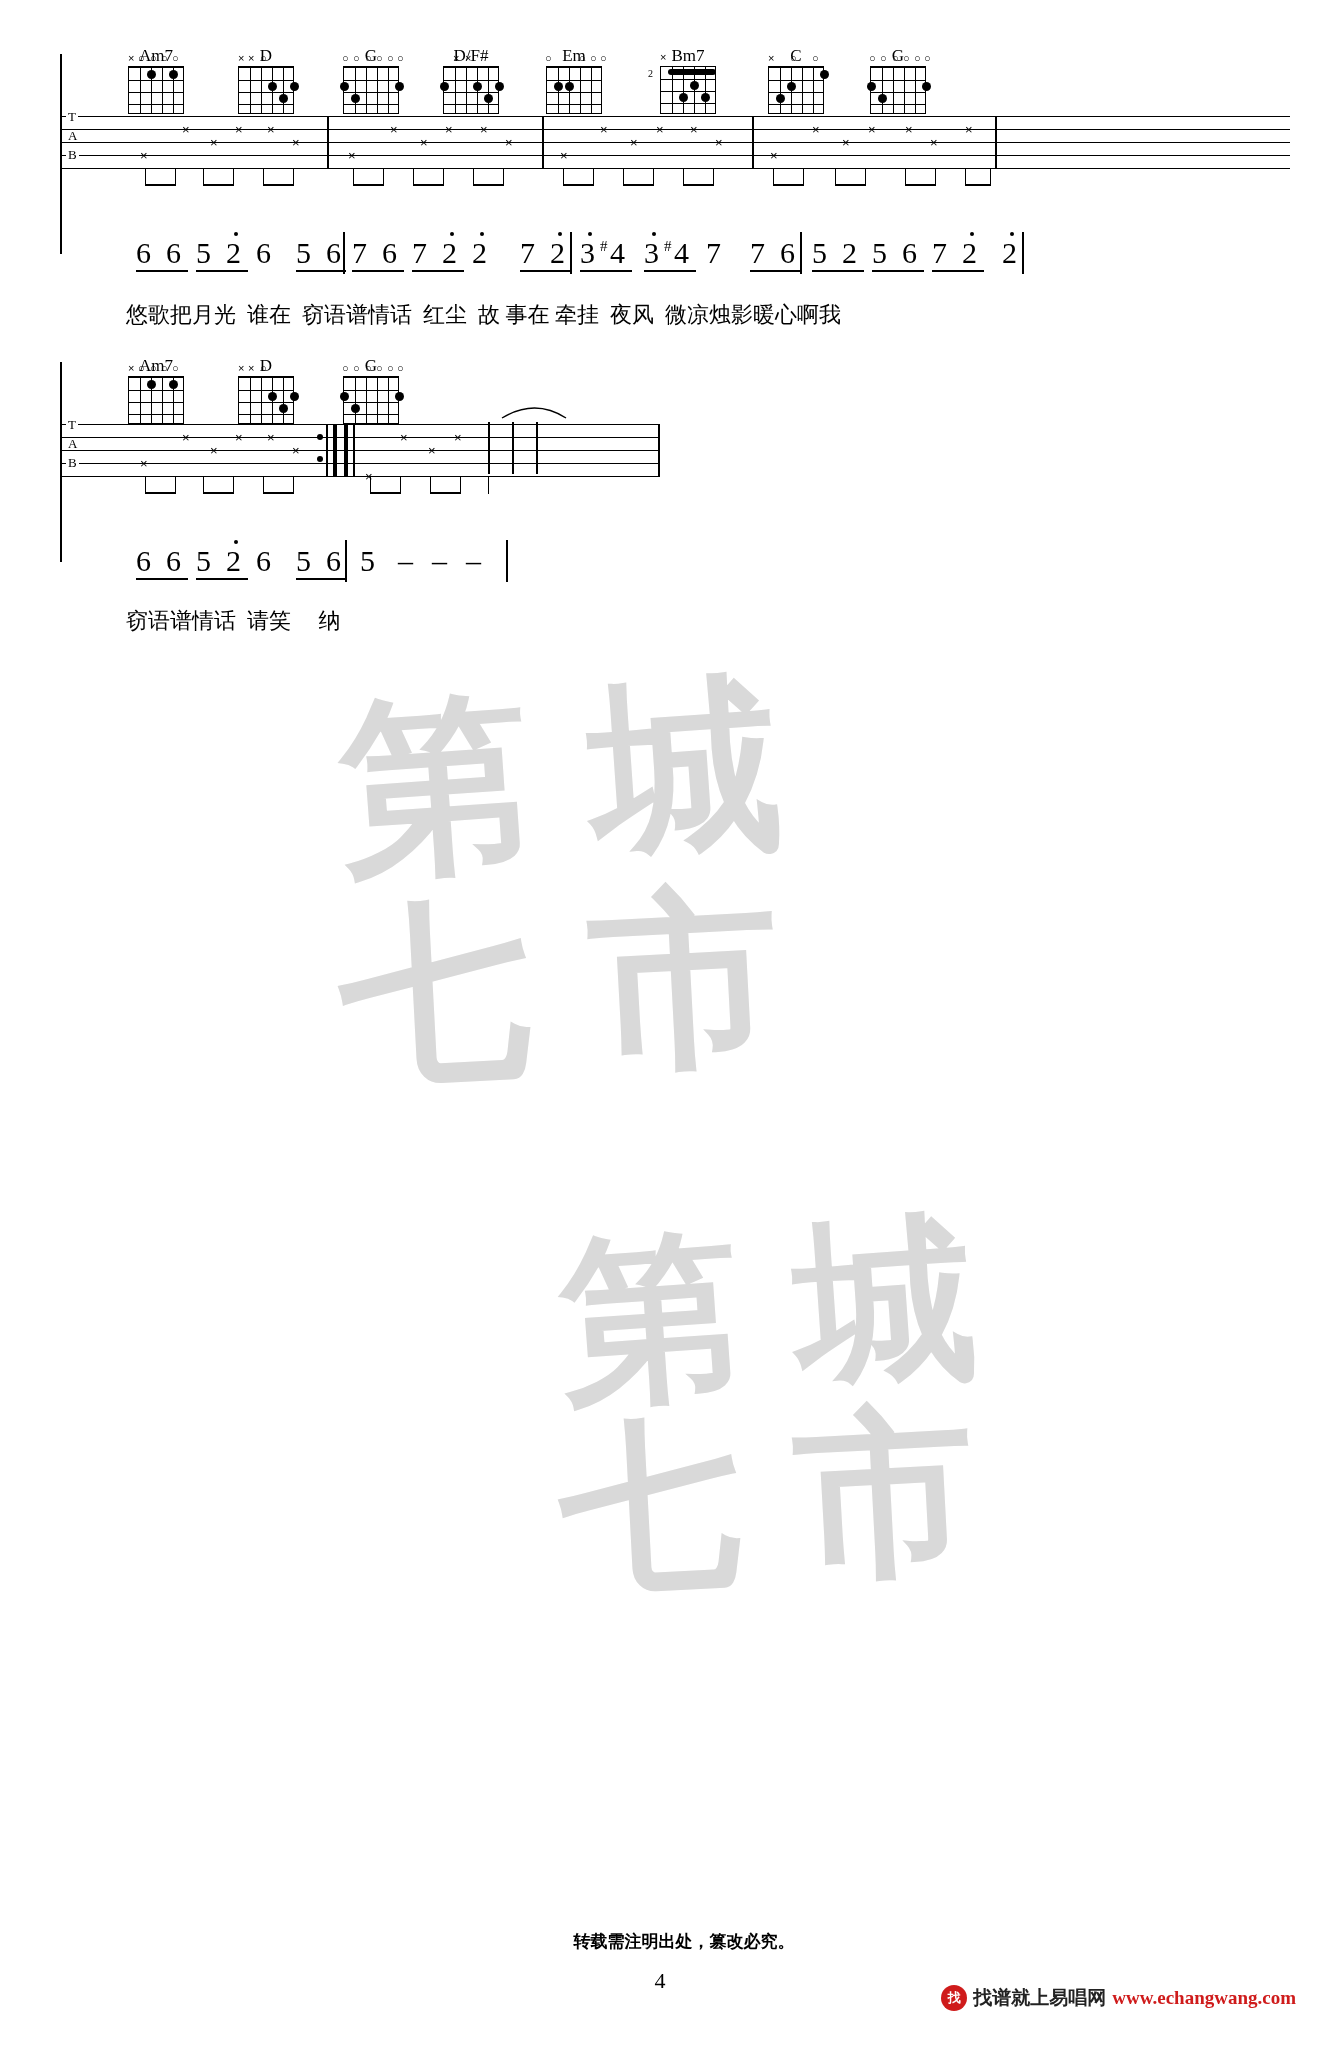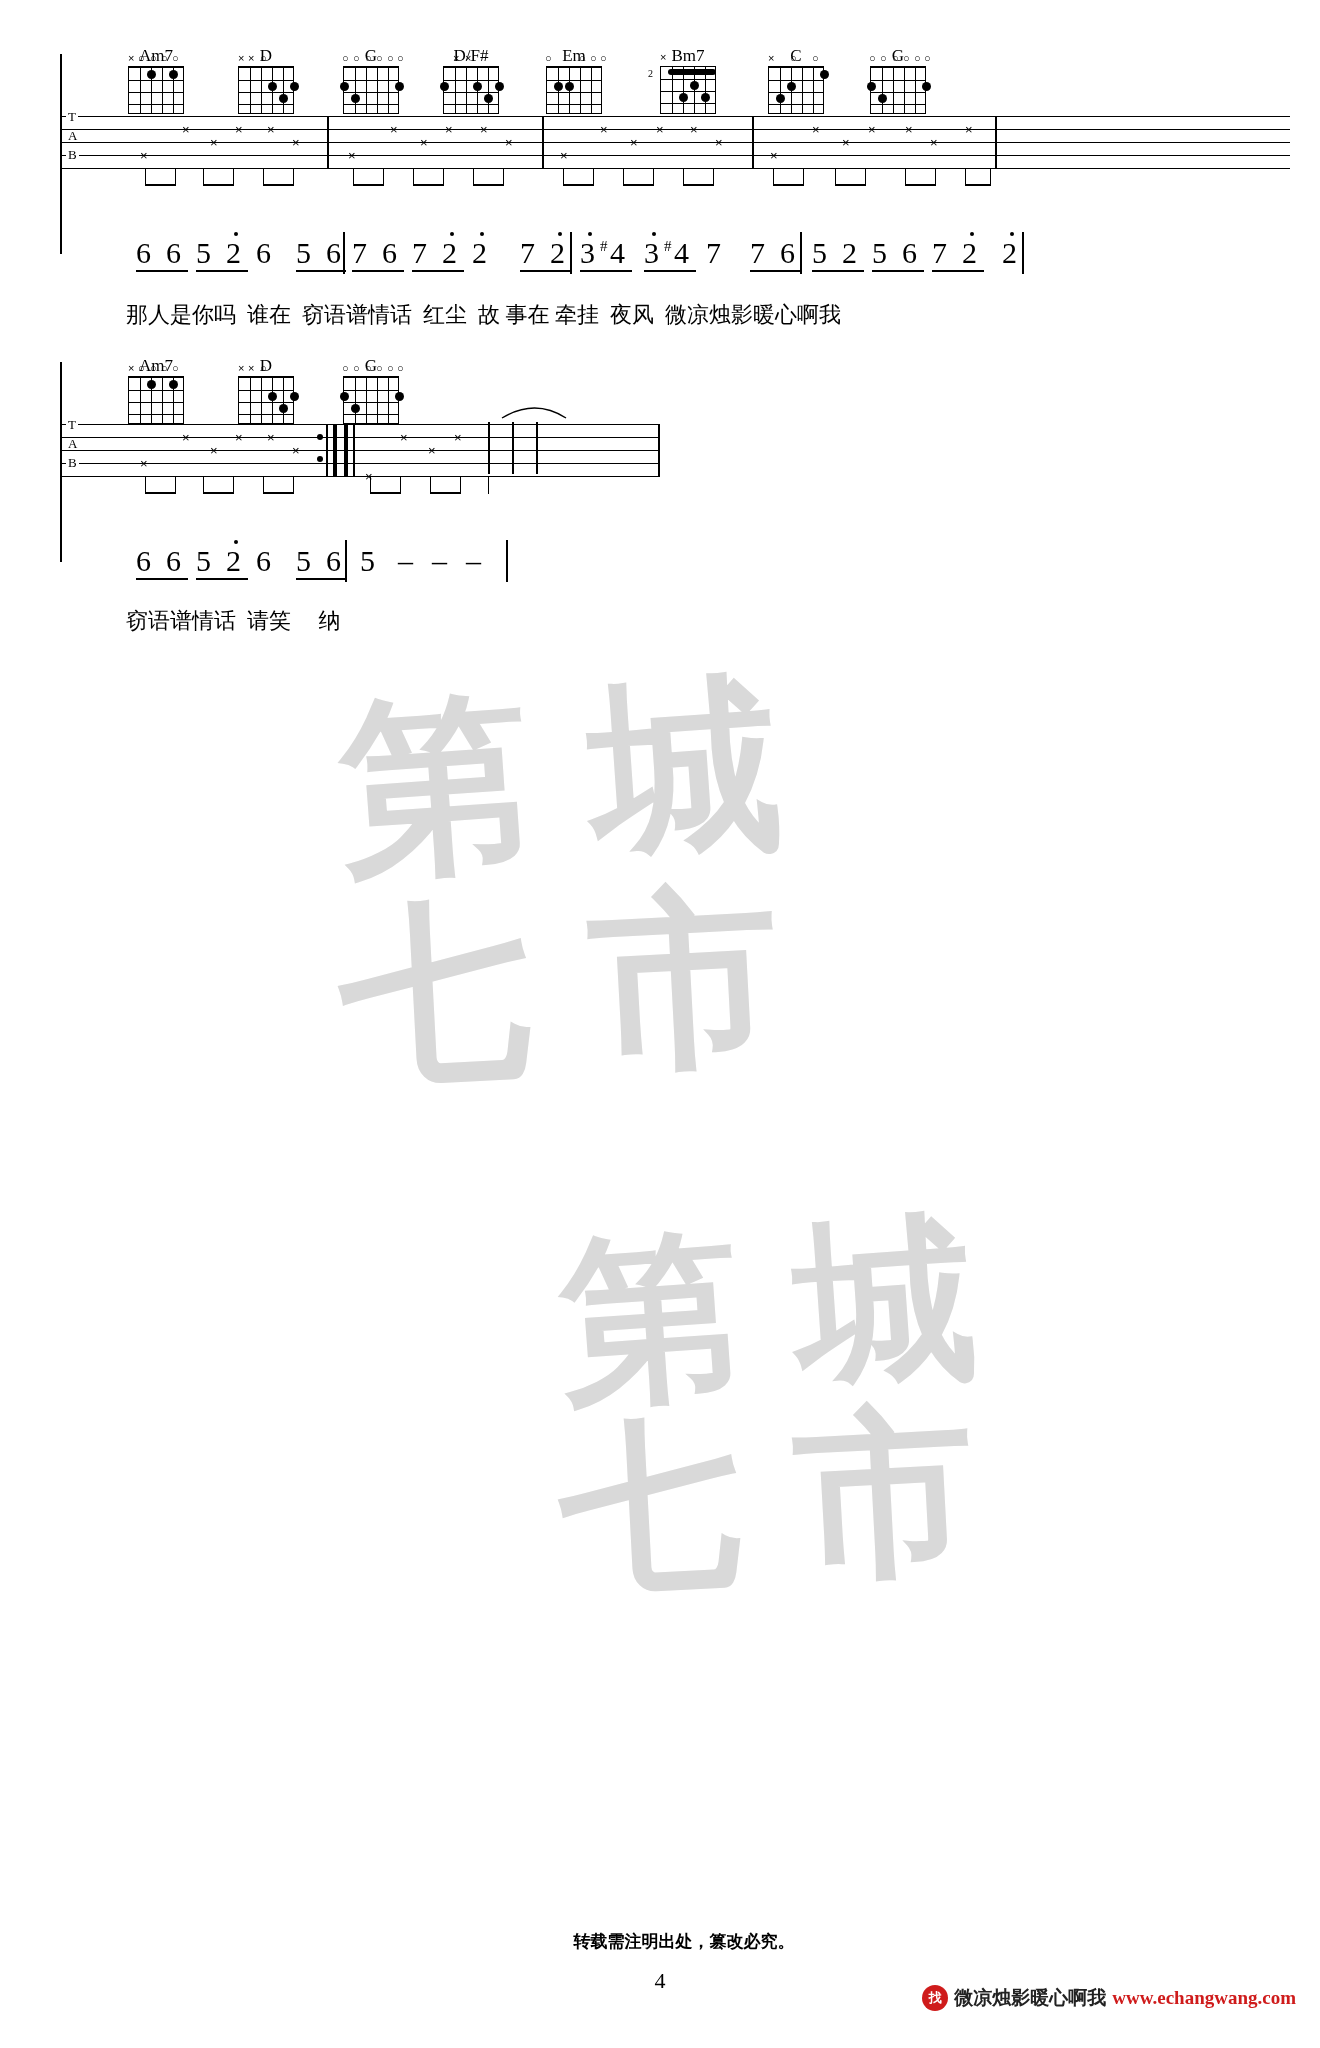--- a/index.html
+++ b/index.html
@@ -411,21 +411,21 @@
     <div class="nt" style="left:962px;top:0;">2</div>
       <div class="dotup" style="left:970px;top:-4px;"></div>
     <div class="nt" style="left:1002px;top:0;">2</div>
       <div class="dotup" style="left:1010px;top:-4px;"></div>
     <div class="under" style="left:812px;top:34px;width:52px;"></div>
     <div class="under" style="left:872px;top:34px;width:52px;"></div>
     <div class="under" style="left:932px;top:34px;width:52px;"></div>
     <div class="vbar" style="left:1022px;top:-4px;height:42px;"></div>
   </div>
 
-  <div class="lyric" style="left:126px;top:300px;">那人是你吗  谁在  窃语谱情话  红尘  故 事在 牵挂  夜风  微凉烛影暖心啊我</div>
+  <div class="lyric" style="left:126px;top:300px;">悠歌把月光  谁在  窃语谱情话  红尘  故 事在 牵挂  夜风  微凉烛影暖心啊我</div>
 
   <div class="chord" style="left:128px;top:356px;">
     <div class="cname">Am7</div>
     <div class="grid">
       <div class="mute" style="left:-1px;">×</div>
         <div class="open" style="left:9px;">○</div>
       <div class="open" style="left:21px;">○</div>
         <div class="open" style="left:32px;">○</div>
       <div class="open" style="left:43px;">○</div>
       <div class="v" style="left:11px"></div>
@@ -566,17 +566,17 @@
 
   <div class="wm" style="left:340px;top:650px;font-size:190px;letter-spacing:60px;transform:rotate(-4deg);">第城</div>
   <div class="wm" style="left:340px;top:860px;font-size:190px;letter-spacing:60px;transform:rotate(-3deg);">七市</div>
   <div class="wm" style="left:560px;top:1190px;font-size:180px;letter-spacing:55px;transform:rotate(-4deg);">第城</div>
   <div class="wm" style="left:560px;top:1380px;font-size:180px;letter-spacing:55px;transform:rotate(-3deg);">七市</div>
 
   <div class="footnote" style="top:1930px;margin-left:24px;">转载需注明出处，篡改必究。</div>
   <div class="pageno" style="top:1968px;">4</div>
   <div class="site" style="top:1985px;">
     <span class="logo">找</span>
-    <span class="zh">微凉烛影暖心啊我</span>
+    <span class="zh">找谱就上易唱网</span>
     <span>www.echangwang.com</span>
   </div>
 
 </div>
 
 </body></html>

